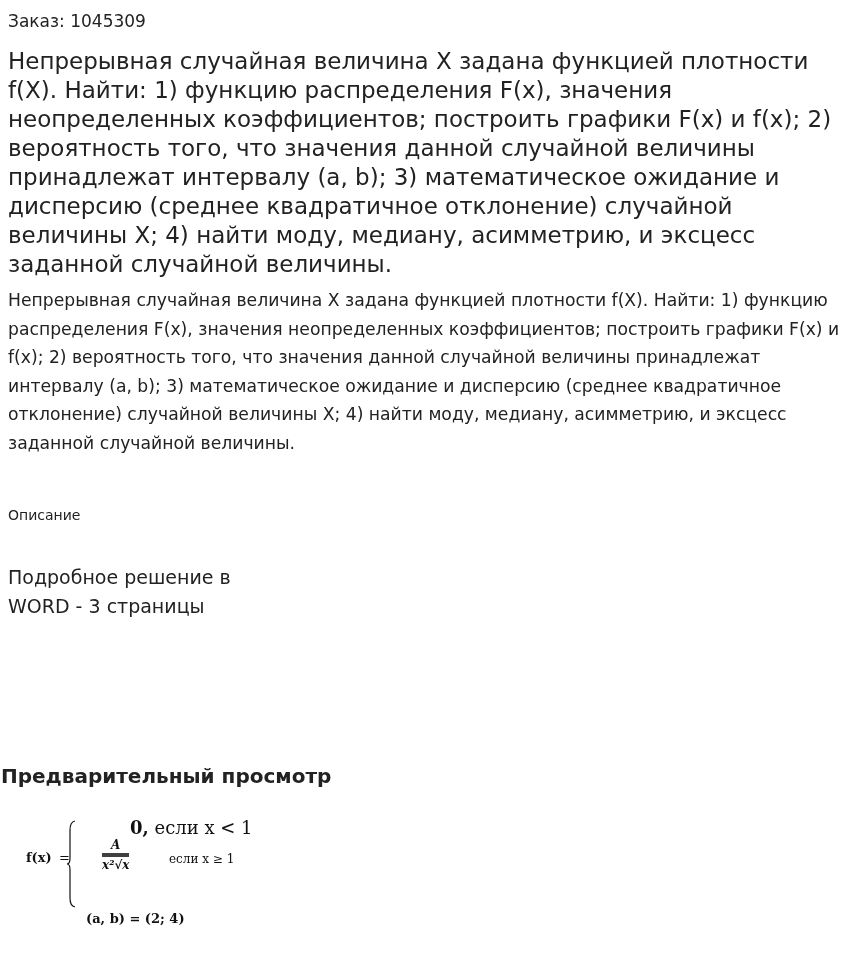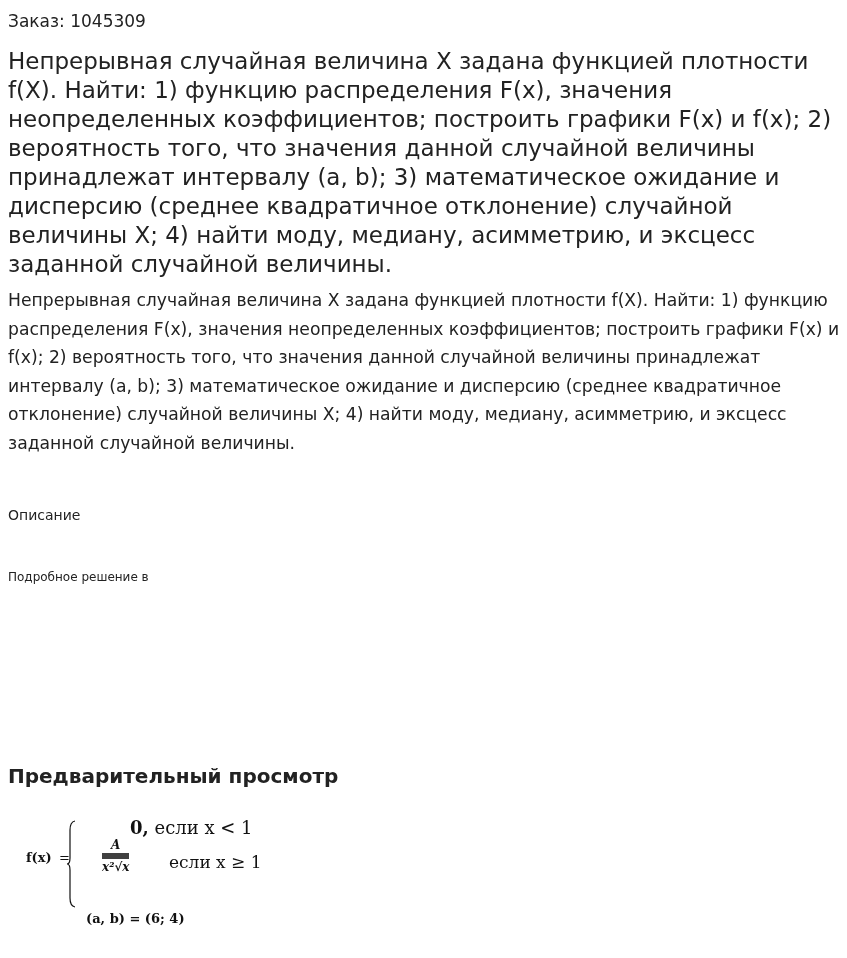--- a/index.html
+++ b/index.html
@@ -20,74 +20,75 @@
     .desc {
       position: absolute; left: 8px; top: 286px; width: 835px;
       font-size: 17.2px; line-height: 28.6px; color: #222; margin: 0;
     }
     .section-label {
       position: absolute; left: 8px; top: 502px;
       font-size: 14px; line-height: 26px; color: #222;
     }
     .detail {
       position: absolute; left: 8px; top: 563px; width: 260px;
-      font-size: 12px; line-height: 29px; color: #222;
+      font-size: 19px; line-height: 29px; color: #222;
     }
     .preview-title {
-      position: absolute; left: 8px; top: 762px;
+      position: absolute; left: 1px; top: 762px;
       font-size: 20px; line-height: 28px; font-weight: bold; color: #222; margin: 0;
     }
     .formula {
       position: absolute; left: 26px; top: 812px; width: 240px; height: 125px;
       font-family: "DejaVu Serif", serif; color: #111;
     }
     .formula .fx {
       position: absolute; left: 0; top: 38px; font-size: 13px; font-weight: bold; 
     }
     .formula .eq { position: absolute; left: 33px; top: 38px; font-size: 13px; }
     .formula .brace {
       position: absolute; left: 40px; top: 8px; width: 10px; height: 88px;
     }
     .formula .case1 { position: absolute; left: 104px; top: 5px; font-size: 18px; }
     .formula .case1 b { font-weight: bold; }
     .formula .frac { position: absolute; left: 76px; top: 26px; text-align: center; font-size: 12px; }
     .formula .frac .num { font-weight: bold; font-style: italic; display: block; padding-bottom: 1px; }
-    .formula .frac .den { font-weight: bold; font-style: italic; display: block; border-top: 6px solid #404040; padding-top: 1px; }
-    .formula .cond2 { position: absolute; left: 143px; top: 40px; font-size: 17px; text-align: right; }
+    .formula .frac .den { font-weight: bold; font-style: italic; display: block; border-top: 4px solid #404040; padding-top: 1px; }
+    .formula .cond2 { position: absolute; left: 143px; top: 40px; font-size: 12px; text-align: right; }
     .formula .interval { position: absolute; left: 60px; top: 99px; font-size: 13px; font-weight: bold; }
   </style>
 </head>
 <body>
 
 <div class="order">
   <span>Заказ:</span>
   <span>1045309</span>
 </div>
 
 <h1 class="title">Непрерывная случайная величина X задана функцией плотности f(X). Найти: 1) функцию распределения F(x), значения неопределенных коэффициентов; построить графики F(x) и f(x); 2) вероятность того, что значения данной случайной величины принадлежат интервалу (a, b); 3) математическое ожидание и дисперсию (среднее квадратичное отклонение) случайной величины X; 4) найти моду, медиану, асимметрию, и эксцесс заданной случайной величины.</h1>
 
 <p class="desc">Непрерывная случайная величина X задана функцией плотности f(X). Найти: 1) функцию распределения F(x), значения неопределенных коэффициентов; построить графики F(x) и f(x); 2) вероятность того, что значения данной случайной величины принадлежат интервалу (a, b); 3) математическое ожидание и дисперсию (среднее квадратичное отклонение) случайной величины X; 4) найти моду, медиану, асимметрию, и эксцесс заданной случайной величины.</p>
 
 <div class="section-label">Описание</div>
 
 <div class="detail">
   <div>Подробное решение в</div>
+  <div>WORD - 3 страницы</div>
 </div>
 
 <h2 class="preview-title">Предварительный просмотр</h2>
 
 <div class="formula">
   <span class="fx">f(x)</span>
   <span class="eq">=</span>
   <svg class="brace" viewBox="0 0 10 88" preserveAspectRatio="none">
     <path d="M9 1 Q4 2 4 10 L4 38 Q4 44 1 44 Q4 44 4 50 L4 78 Q4 86 9 87" fill="none" stroke="#111" stroke-width="1.2"></path>
   </svg>
   <span class="case1">
     <b>0,</b>
     <span>если x &lt; 1</span>
   </span>
   <span class="frac">
     <span class="num">A</span>
     <span class="den">x²√x</span>
   </span>
   <span class="cond2">если x ≥ 1</span>
-  <span class="interval">(a, b) = (6; 4)</span>
+  <span class="interval">(a, b) = (2; 4)</span>
 </div>
 
 </body></html>

